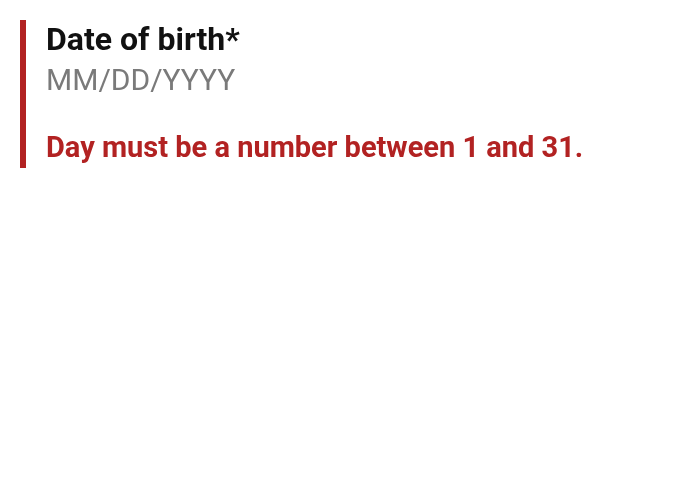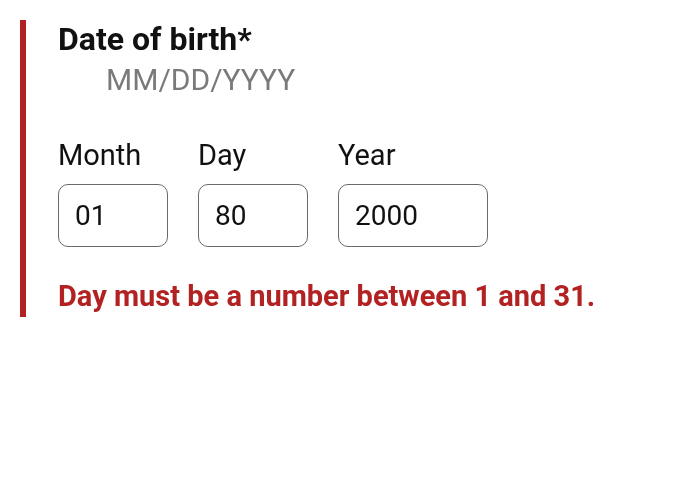--- a/index.html
+++ b/index.html
@@ -7,35 +7,34 @@
       margin: 0;
       padding: 0;
     }
     body {
       font-family: "Segoe UI", -apple-system, BlinkMacSystemFont, Roboto, "Helvetica Neue", Arial, sans-serif;
       padding: 20px;
       background: #fff;
     }
     .form-group {
       border-left: 6px solid #b22222;
-      padding-left: 32px;
+      padding-left: 20px;
       max-width: 640px;
     }
     .legend {
       font-size: 32px;
       font-weight: 700;
       color: #111;
       line-height: 1.2;
     }
     .hint {
       font-size: 30px;
       color: #7a7a7a;
       margin-top: 4px;
       line-height: 1.2;
-      margin-left: 48px;
     }
     .date-fields {
       display: flex;
       gap: 30px;
       margin-top: 40px;
     }
     .date-field {
       display: flex;
       flex-direction: column;
     }
@@ -75,34 +74,16 @@
   </style>
 </head>
 <body>
 
 <div class="form-group">
 
   <div class="legend">Date of birth*</div>
 
   <div class="hint">MM/DD/YYYY</div>
 
-  <div class="date-fields">
-
-    <div class="date-field">
-      <label class="field-label">Month</label>
-      <input type="text" class="field-input month" value="01" style="">
-    </div>
-
-    <div class="date-field">
-      <label class="field-label">Day</label>
-      <input type="text" class="field-input day" value="80" style="">
-    </div>
-
-    <div class="date-field">
-      <label class="field-label">Year</label>
-      <input type="text" class="field-input year" value="2000" style="">
-    </div>
-
-  </div>
 
   <div class="error-message">Day must be a number between 1 and 31.</div>
 
 </div>
 
 </body></html>

